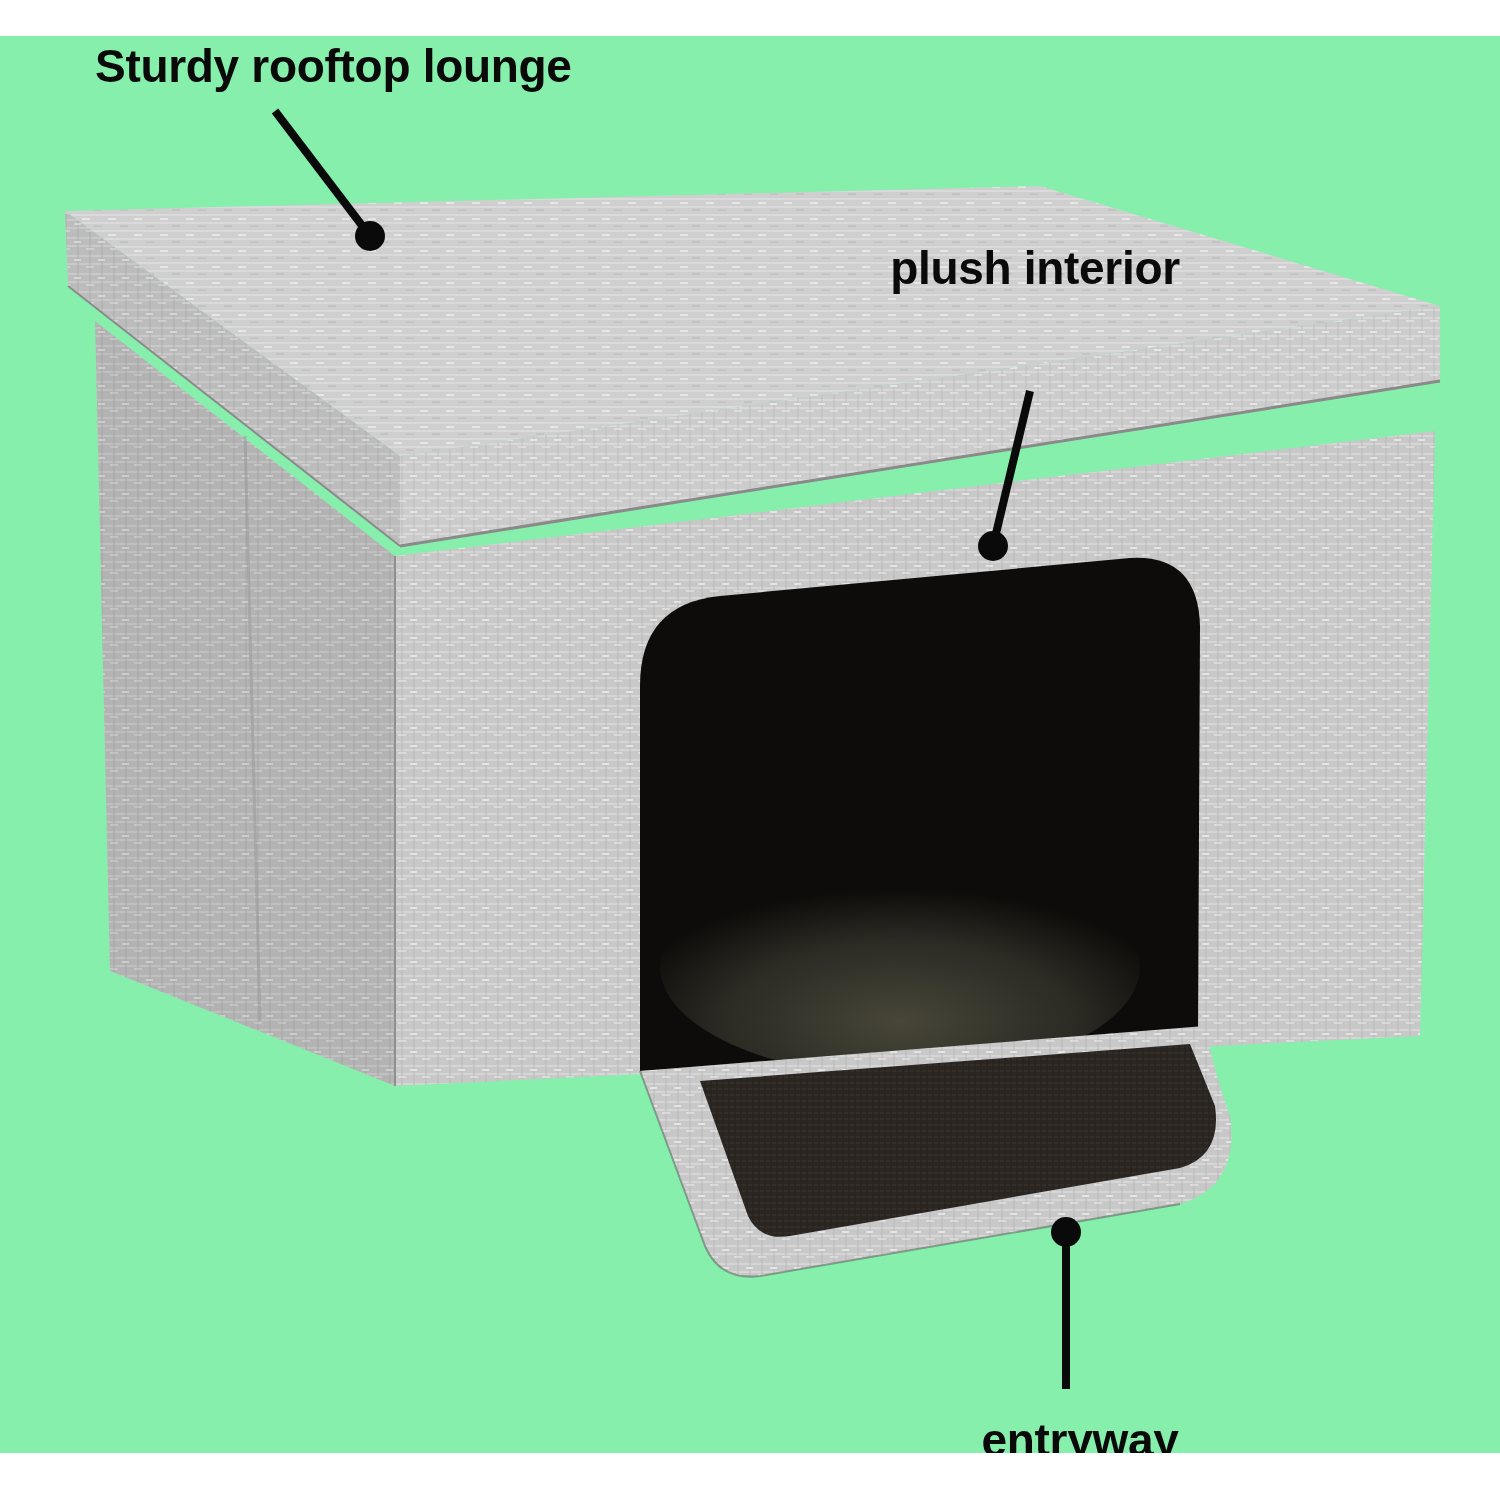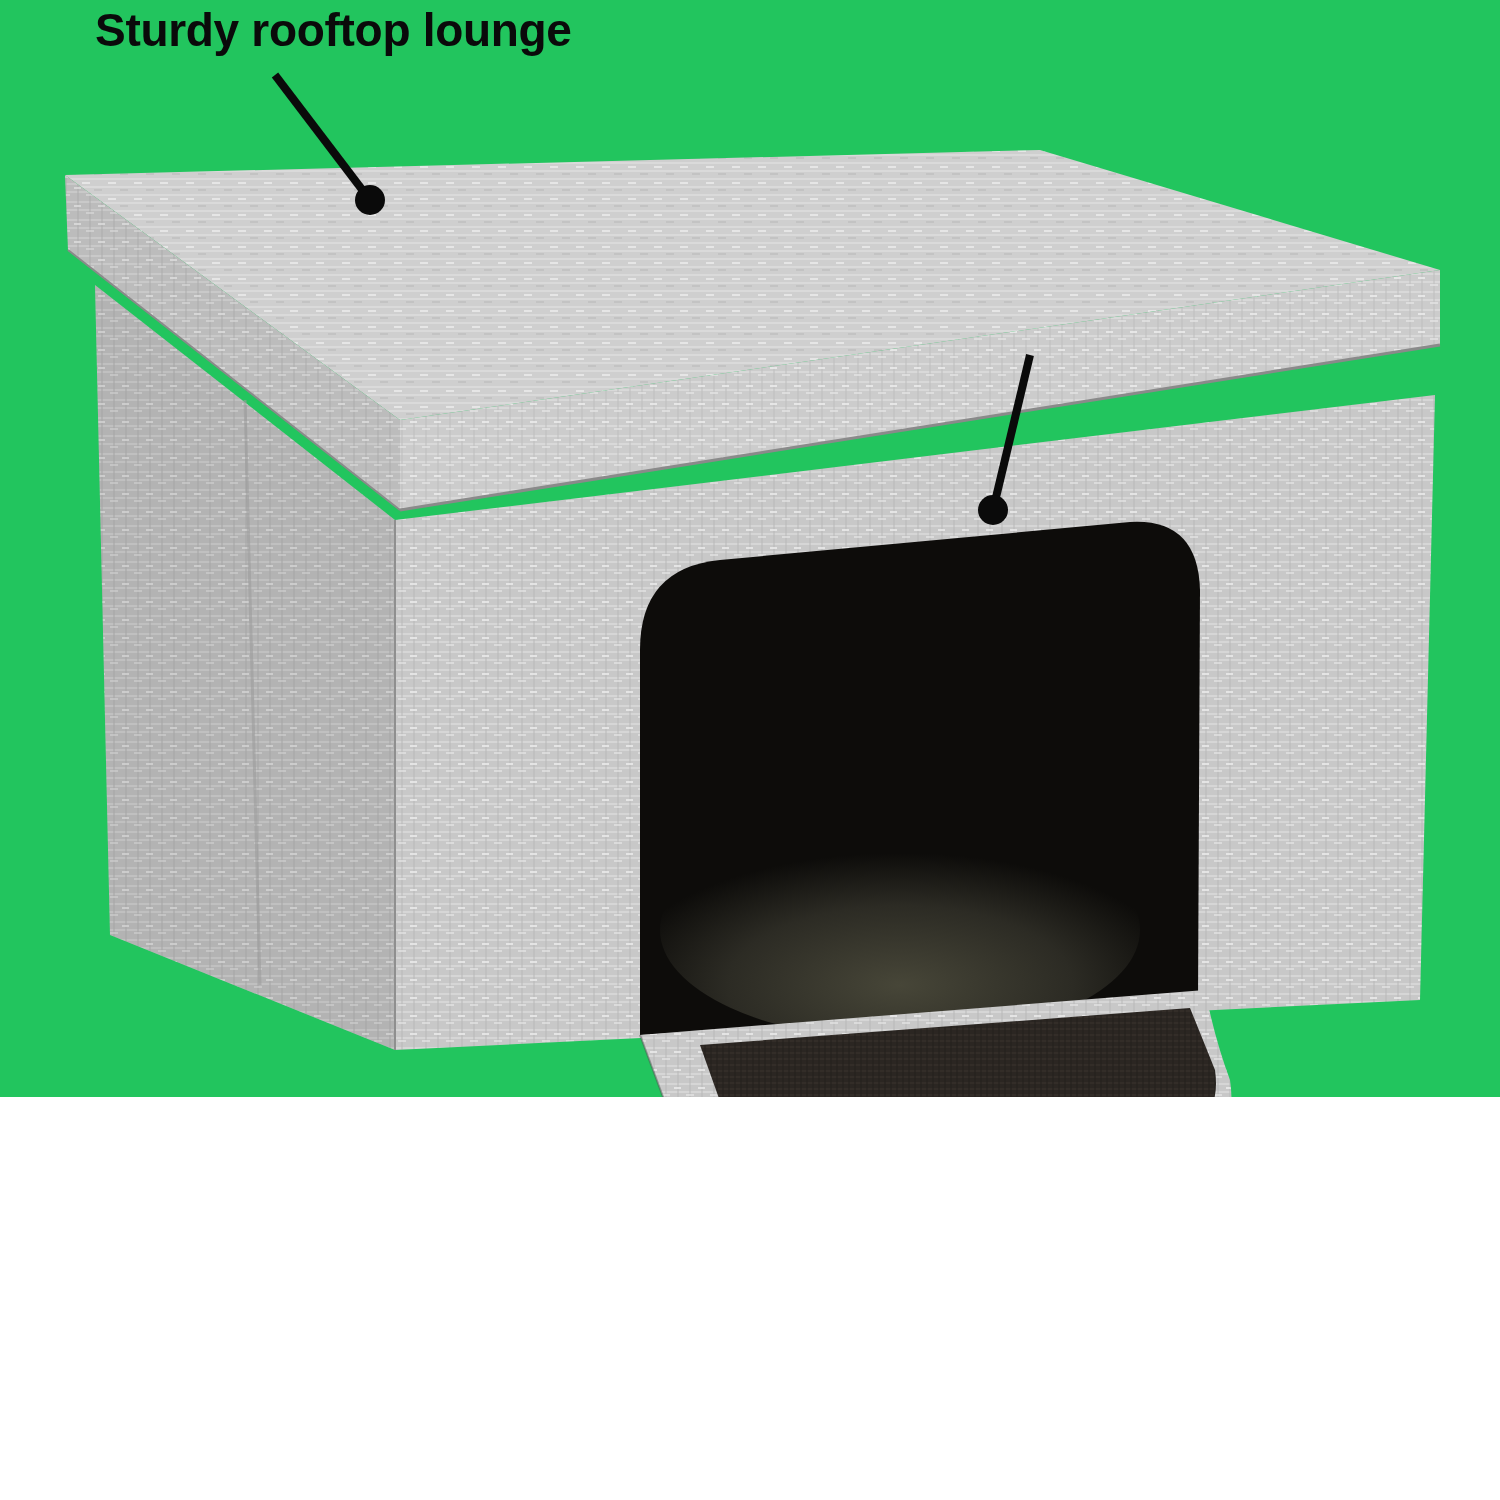--- a/index.html
+++ b/index.html
@@ -1,16 +1,16 @@
 <!DOCTYPE html>
 <html><head>
 <meta charset="utf-8">
 <style>
   html, body { margin: 0; padding: 0; background: #ffffff; }
-  .canvas { position: relative; width: 1500px; height: 1097px; overflow: hidden; background: #22c55e; }
+  .canvas { position: relative; width: 1500px; height: 1417px; overflow: hidden; background: #86efac; margin-top: 36px; }
   .product { position: absolute; left: 0; top: 0; width: 1500px; height: 1500px; }
   .label {
     position: absolute;
     font-family: "Liberation Sans", "DejaVu Sans", sans-serif;
     font-weight: bold;
     color: #0a0a0a;
     font-size: 46px;
     line-height: 64px;
     text-align: center;
     white-space: nowrap;
@@ -101,18 +101,20 @@
       <line x1="1066" y1="1353" x2="1066" y2="1200" stroke="#0a0a0a" stroke-width="8"></line>
       <circle cx="1066" cy="1196" r="15" fill="#0a0a0a"></circle>
     </g>
   </svg>
 
   <div class="label" id="label-roof">
     <span>Sturdy rooftop lounge</span>
   </div>
 
   <div class="label" id="label-retreat">
+    <span>plush interior</span>
   </div>
 
   <div class="label" id="label-sisal">
+    <span>entryway</span>
   </div>
 
 </div>
 
 </body></html>

